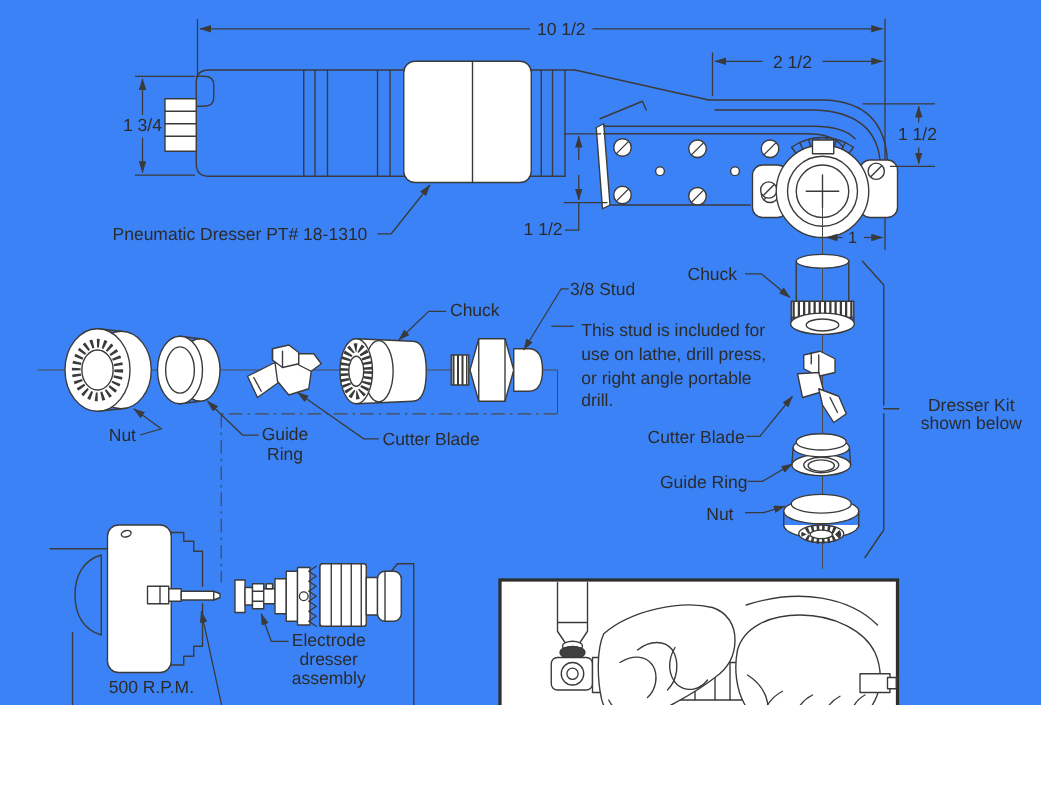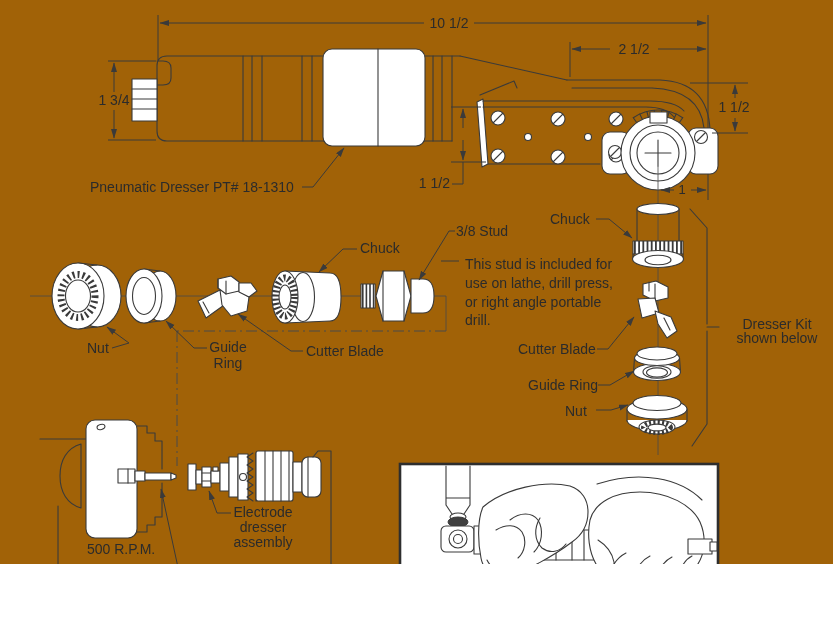--- a/index.html
+++ b/index.html
@@ -1,16 +1,16 @@
 <!DOCTYPE html>
 <html><head>
 <meta charset="utf-8">
 <style>
   html,body{margin:0;padding:0;background:#fff;}
-  .stage{position:relative;width:833px;height:564px;background:#a16207;overflow:hidden;
+  .stage{position:relative;width:833px;height:564px;background:#3b82f6;overflow:hidden;
          font-family:"Liberation Sans",sans-serif;}
   svg{display:block}
   .ln{fill:none;stroke:#3a3a3a;stroke-width:1.1;stroke-linejoin:round;stroke-linecap:round;}
   .fw{fill:#ffffff;stroke:#3a3a3a;stroke-width:1.1;stroke-linejoin:round;}
   .thin{fill:none;stroke:#4a4a4a;stroke-width:0.8;}
   .dd{fill:none;stroke:#4a4a4a;stroke-width:1;stroke-dasharray:11 4 2 4;}
   .dim{fill:none;stroke:#3a3a3a;stroke-width:1;}
   .knurl{fill:none;stroke:#3a3a3a;}
   .txt{fill:#2b2b2b;font-size:14px;}
   .txts{fill:#2b2b2b;font-size:13px;}

